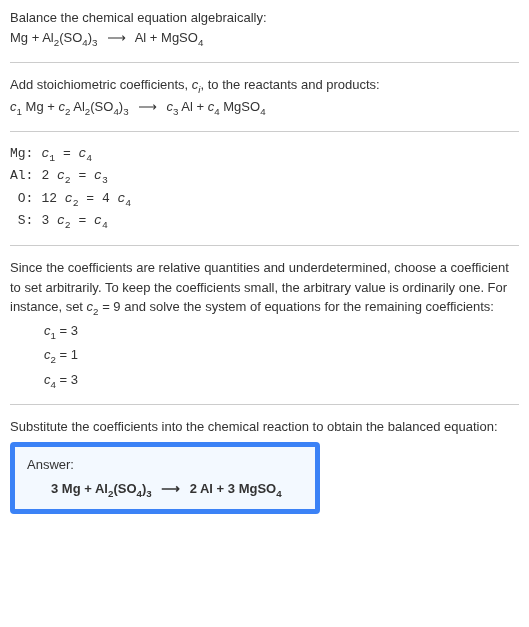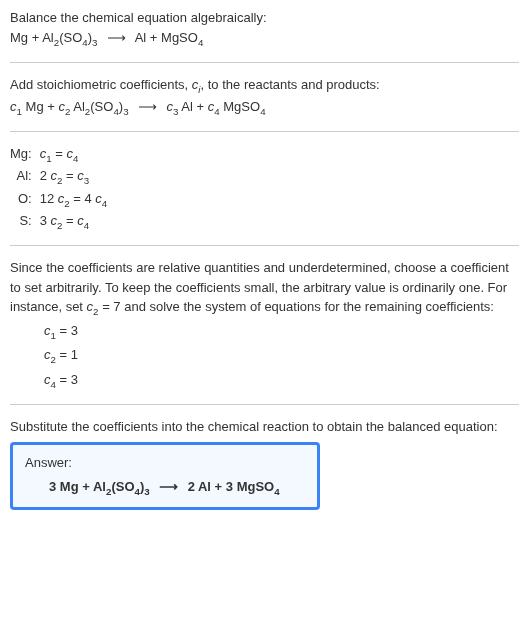--- a/index.html
+++ b/index.html
@@ -24,36 +24,36 @@
       font-family: inherit;
     }
     sub { font-size: 0.75em; vertical-align: sub; }
     .arrow { margin: 0 6px; }
     .italic { font-style: italic; }
     .atom-table {
       display: table;
       margin-top: 4px;
       border-collapse: collapse;
     }
-    .atom-row { display: table-row; }
+    .atom-row { display: table-row; font-family: Liberation Mono, monospace; }
     .atom-cell-label {
       display: table-cell;
       text-align: right;
       padding: 0 8px 0 0;
       white-space: nowrap;
     }
     .atom-cell-eq {
       display: table-cell;
       text-align: left;
       white-space: nowrap;
       margin-top: 20px;
     }
     .coeff-line { margin-top: 2px; margin-left: 34px; }
     .answer-box {
-      border: 3px solid #3b82f6;
+      border: 5px solid #3b82f6;
       background: #f3f9ff;
       border-radius: 4px;
       padding: 8px 12px;
       display: inline-block;
       min-width: 310px;
     }
     .answer-label {
       margin-bottom: 4px;
     }
     .answer-eq {
@@ -112,21 +112,21 @@
       <div class="atom-cell-eq"><span>3 </span><span class="italic">c</span><sub>2</sub><span> = </span><span></span><span class="italic">c</span><sub>4</sub></div>
     </div>
   </div>
 </div>
 
 <hr class="divider">
 
 
 <div class="section">
   <div>
-    <span>Since the coefficients are relative quantities and underdetermined, choose a coefficient to set arbitrarily. To keep the coefficients small, the arbitrary value is ordinarily one. For instance, set </span><span class="italic">c</span><sub>2</sub><span> = 7 and solve the system of equations for the remaining coefficients:</span>
+    <span>Since the coefficients are relative quantities and underdetermined, choose a coefficient to set arbitrarily. To keep the coefficients small, the arbitrary value is ordinarily one. For instance, set </span><span class="italic">c</span><sub>2</sub><span> = 9 and solve the system of equations for the remaining coefficients:</span>
   </div>
   <div class="coeff-line"><span class="italic">c</span><sub>1</sub><span> = 3</span></div>
   <div class="coeff-line"><span class="italic">c</span><sub>2</sub><span> = 1</span></div>
   <div class="coeff-line"><span class="italic">c</span><sub>4</sub><span> = 3</span></div>
 </div>
 
 <hr class="divider">
 
 
 <div class="section">

